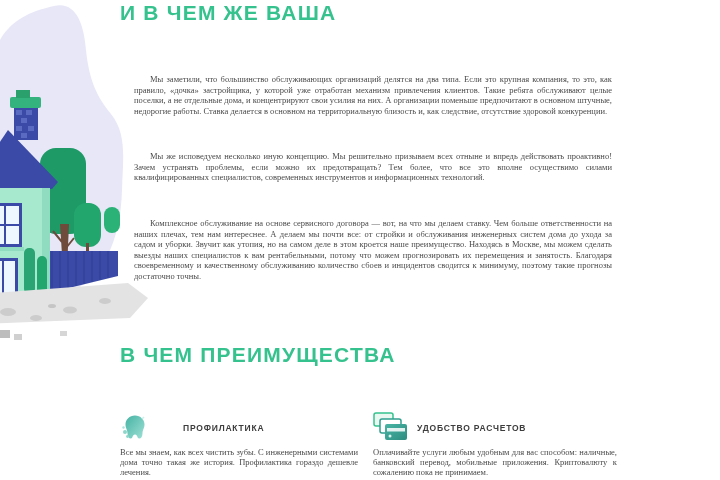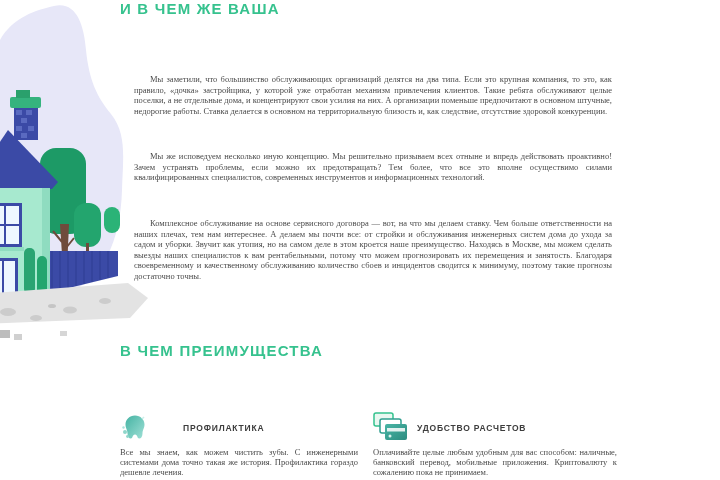--- a/index.html
+++ b/index.html
@@ -4,21 +4,21 @@
 <style>
   html,body{margin:0;padding:0;}
   body{
     width:720px;height:480px;position:relative;overflow:hidden;background:#ffffff;
     font-family:"Liberation Sans",sans-serif;
   }
   .illu{position:absolute;left:0;top:0;width:150px;height:345px;}
   .heading{
     position:absolute;left:120px;width:320px;margin:0;
     color:#36c28e;font-family:"Liberation Sans",sans-serif;
-    font-size:15px;font-weight:bold;letter-spacing:1.2px;line-height:1.1;
+    font-size:21px;font-weight:bold;letter-spacing:1.2px;line-height:1.1;
     text-transform:uppercase;
   }
   #heading-specialty{top:1px;}
   #heading-advantages{top:343px;}
   .para{
     position:absolute;left:122px;width:478px;margin:12px;
     font-family:"Liberation Serif",serif;
     font-size:8.5px;line-height:10.5px;color:#4a4a4a;
     text-align:justify;text-indent:16px;
   }
@@ -126,32 +126,32 @@
           <stop offset="1" stop-color="#9fe0d6"></stop>
       </linearGradient>
     </defs>
     <path d="M15,3.5 C9.5,3.5 5.5,7.5 5.5,12.5 C5.5,16.5 7.5,17.5 7.5,21.5 C7.5,24.5 9,26.5 10.8,26.5 C13,26.5 12.2,22.5 15,22.5 C17.8,22.5 17,26.5 19.2,26.5 C21,26.5 22.5,24.5 22.5,21.5 C22.5,17.5 24.5,16.5 24.5,12.5 C24.5,7.5 20.5,3.5 15,3.5 Z" fill="url(#g1)"></path>
     <circle cx="5" cy="20" r="2" fill="#8fd6ca"></circle>
     <circle cx="7.5" cy="24.5" r="1.4" fill="#8fd6ca"></circle>
     <circle cx="3.5" cy="15.5" r="1.2" fill="#a9e3da"></circle>
     <path d="M22,7 L24,5" stroke="#c8efe9" stroke-width="1.5"></path>
   </svg>
   <span class="f-title">ПРОФИЛАКТИКА</span>
-  <p class="f-text">Все мы знаем, как можем чистить зубы. С инженерными системами дома точно такая же история. Профилактика гораздо дешевле лечения.</p>
+  <p class="f-text">Все мы знаем, как всех чистить зубы. С инженерными системами дома точно такая же история. Профилактика гораздо дешевле лечения.</p>
 </div>
 
 <div class="feature" id="feature-2">
   <svg class="f-icon" width="36" height="30" viewBox="0 0 36 30" xmlns="http://www.w3.org/2000/svg" aria-hidden="true">
     <defs>
       <linearGradient id="g2" x1="0" y1="0" x2="1" y2="1">
         <stop offset="0" stop-color="#49b5a5"></stop>
           <stop offset="1" stop-color="#2c8c80"></stop>
       </linearGradient>
     </defs>
     <rect x="1" y="1" width="19" height="13" rx="2" fill="#e9f8f1" stroke="#35c28e" stroke-width="1.5"></rect>
     <rect x="7" y="7" width="21" height="14" rx="2" fill="#ffffff" stroke="#2f9e8f" stroke-width="1.5"></rect>
     <rect x="12" y="12" width="22" height="16" rx="2" fill="url(#g2)"></rect>
     <rect x="14" y="16" width="18" height="3.5" fill="#ffffff" opacity="0.85"></rect>
     <circle cx="17" cy="24" r="1.5" fill="#d9f3ee"></circle>
   </svg>
   <span class="f-title">УДОБСТВО РАСЧЕТОВ</span>
-  <p class="f-text">Оплачивайте целые любым удобным для вас способом: наличные, банковский перевод, мобильные приложения. Криптовалюту к сожалению пока не принимаем.</p>
+  <p class="f-text">Оплачивайте услуги любым удобным для вас способом: наличные, банковский перевод, мобильные приложения. Криптовалюту к сожалению пока не принимаем.</p>
 </div>
 
 </body></html>

